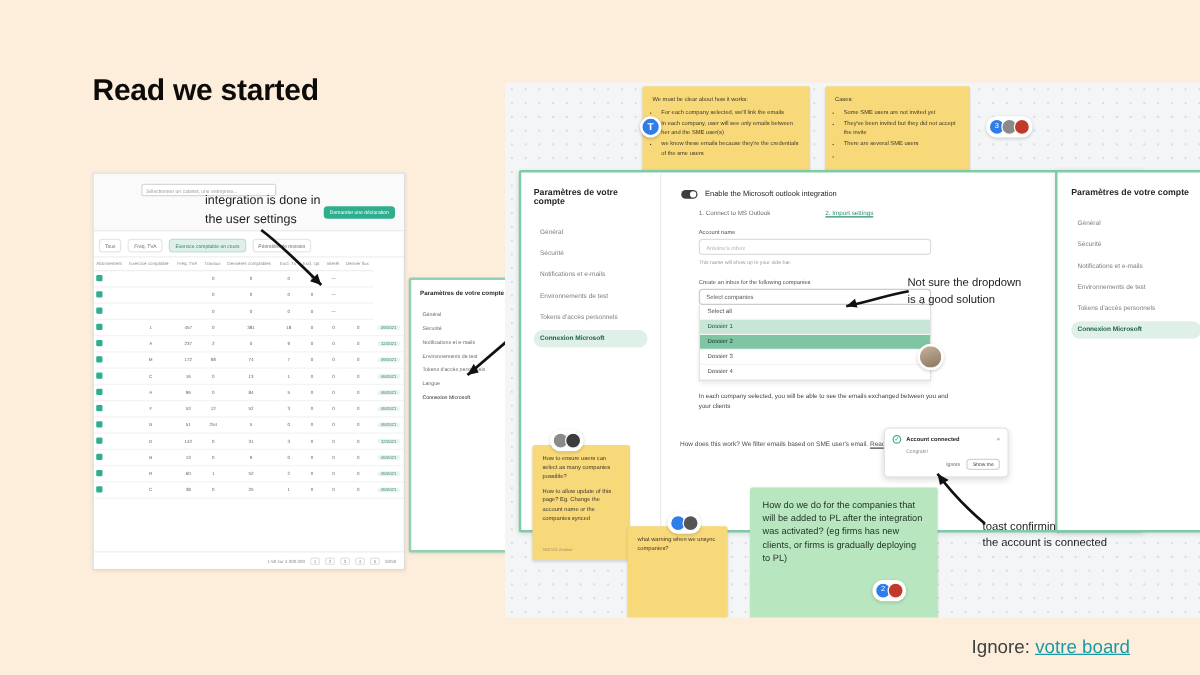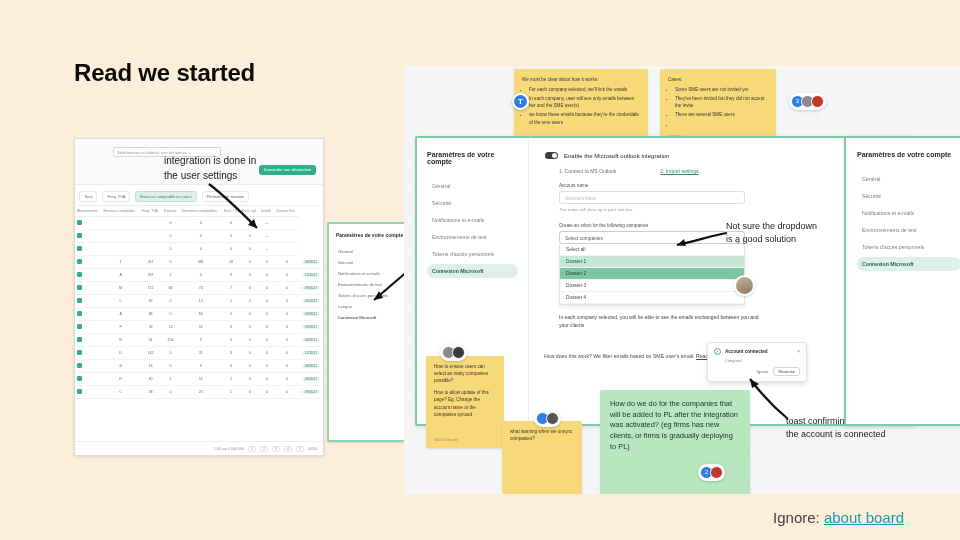--- a/index.html
+++ b/index.html
@@ -650,14 +650,14 @@
         <div class="rw-item">Environnements de test</div>
         <div class="rw-item">Tokens d'accès personnels</div>
         <div class="rw-item sel">Connexion Microsoft</div>
       </div>
   </div>
 
 </div>
 
 <div id="source-line">
   <span>Ignore:</span>
-  <a href="#">about board</a>
+  <a href="#">votre board</a>
 </div>
 
 </body></html>

